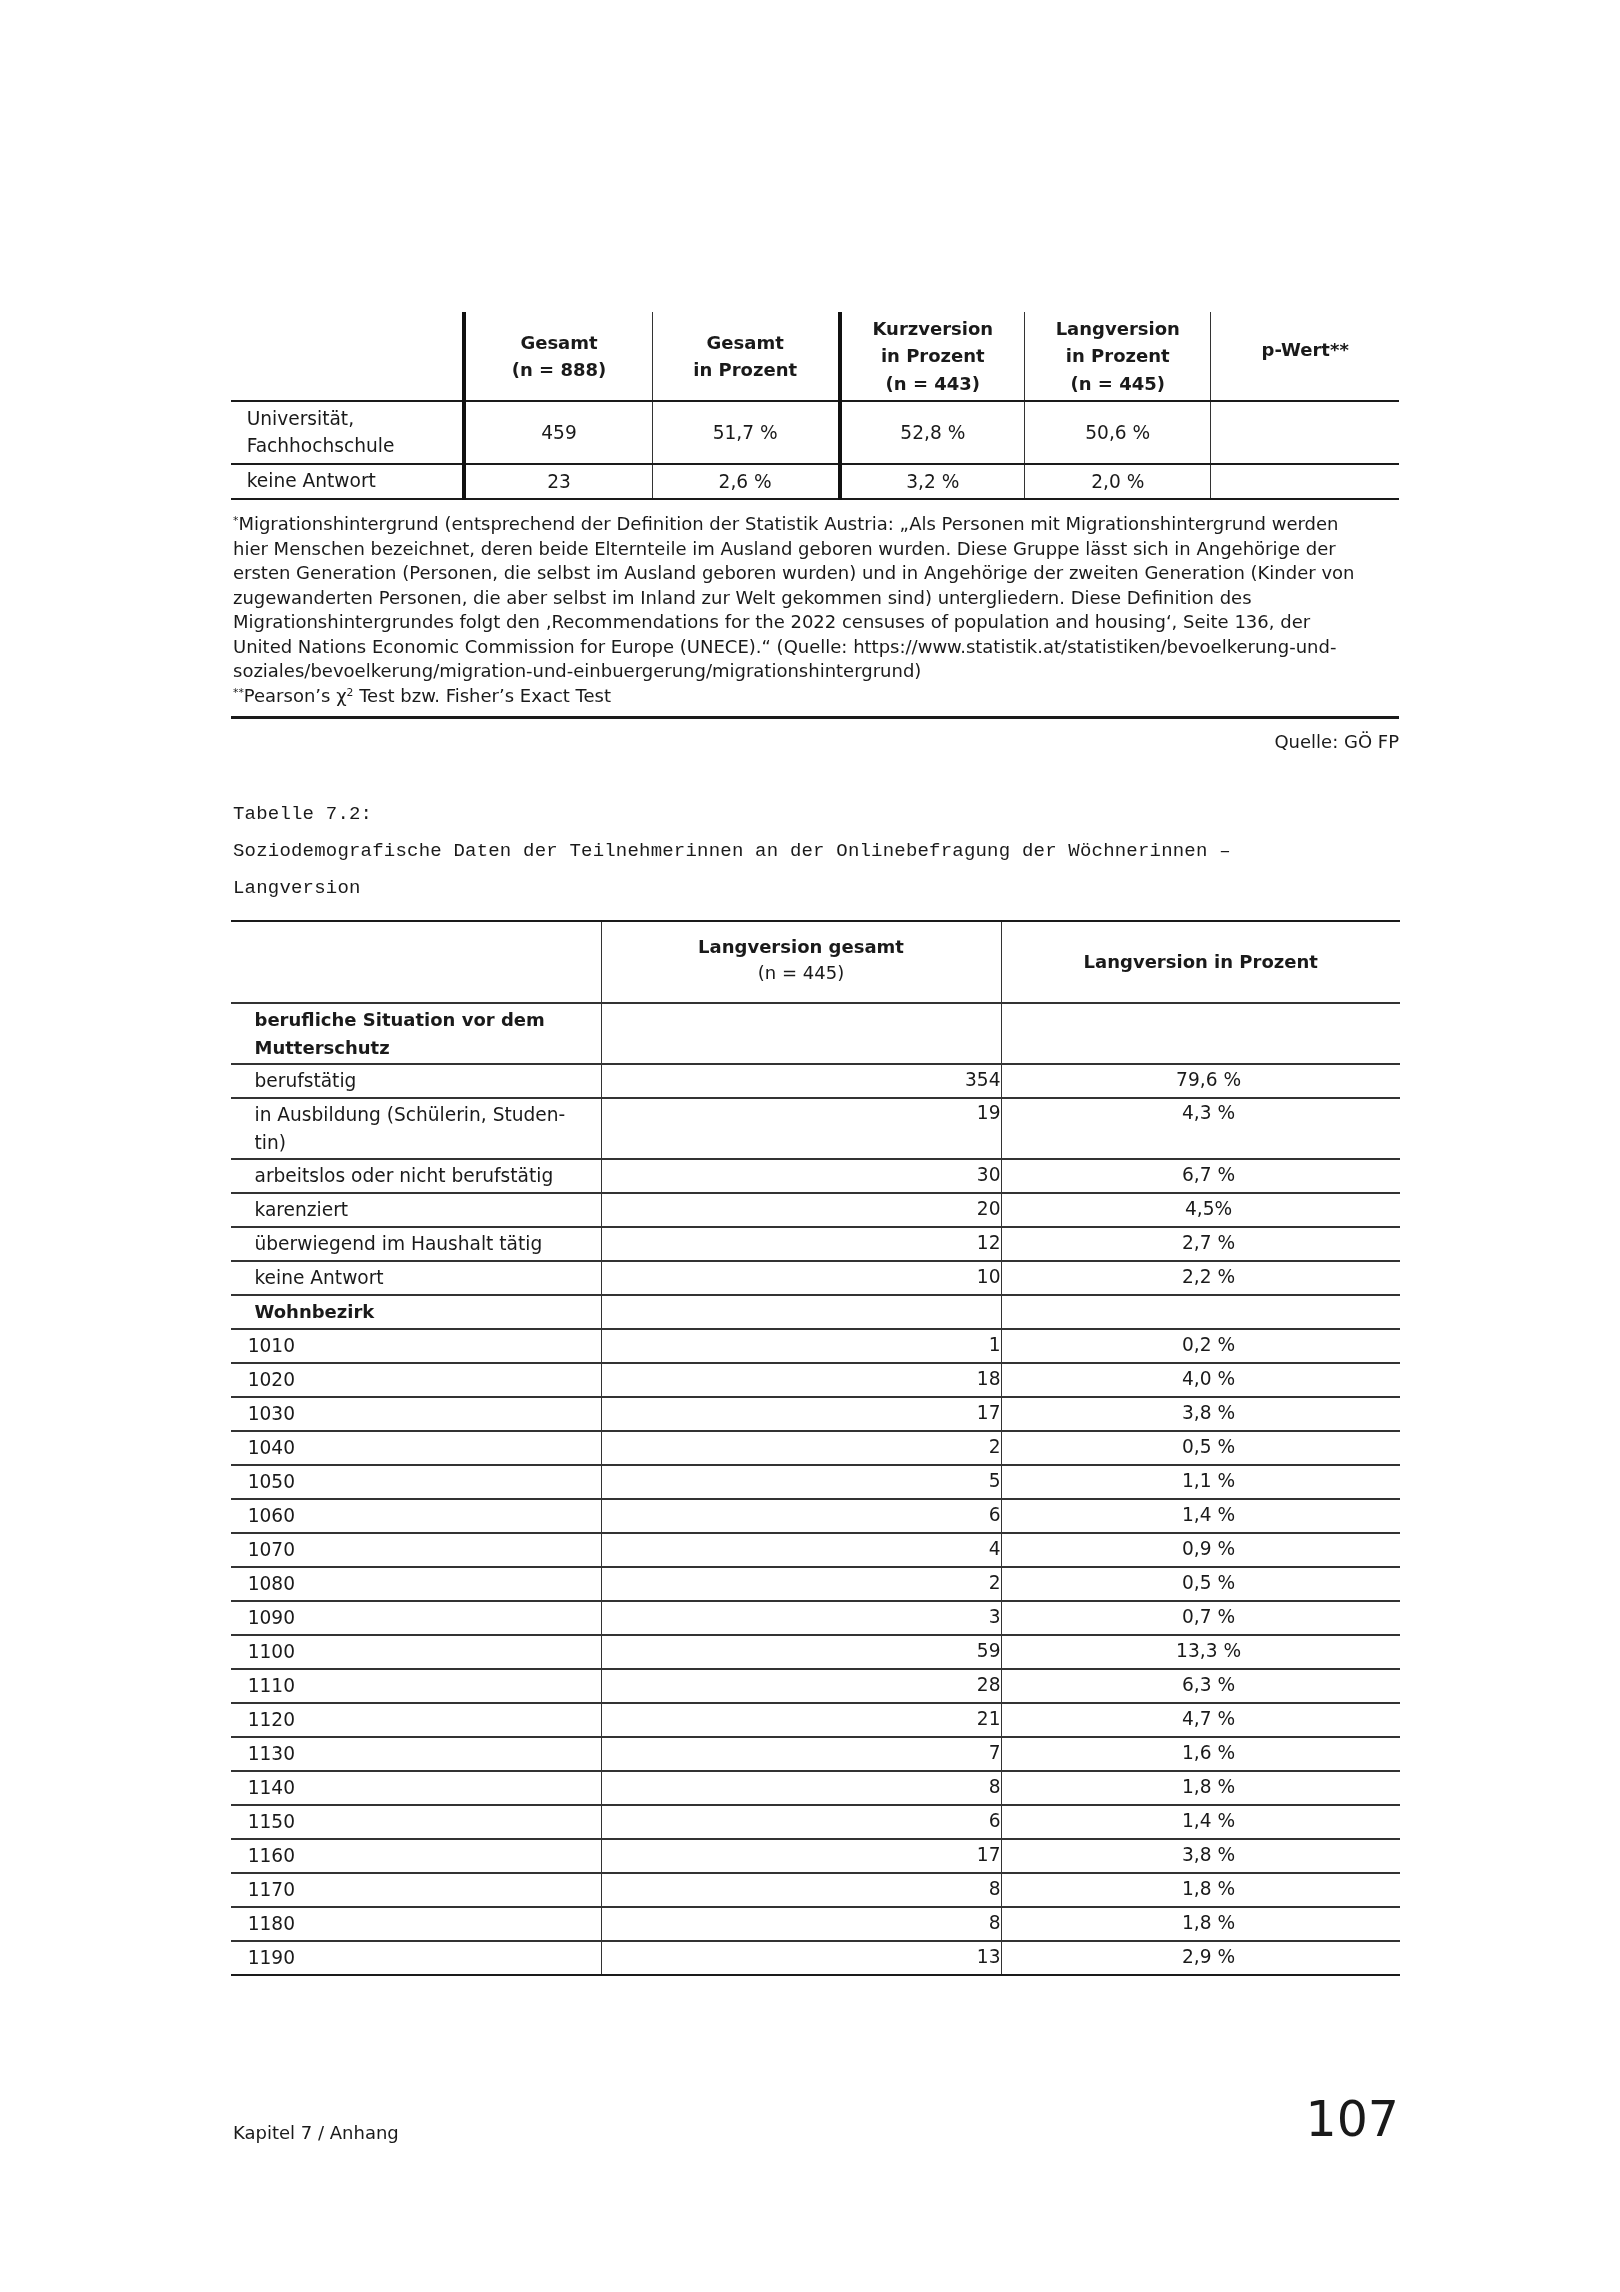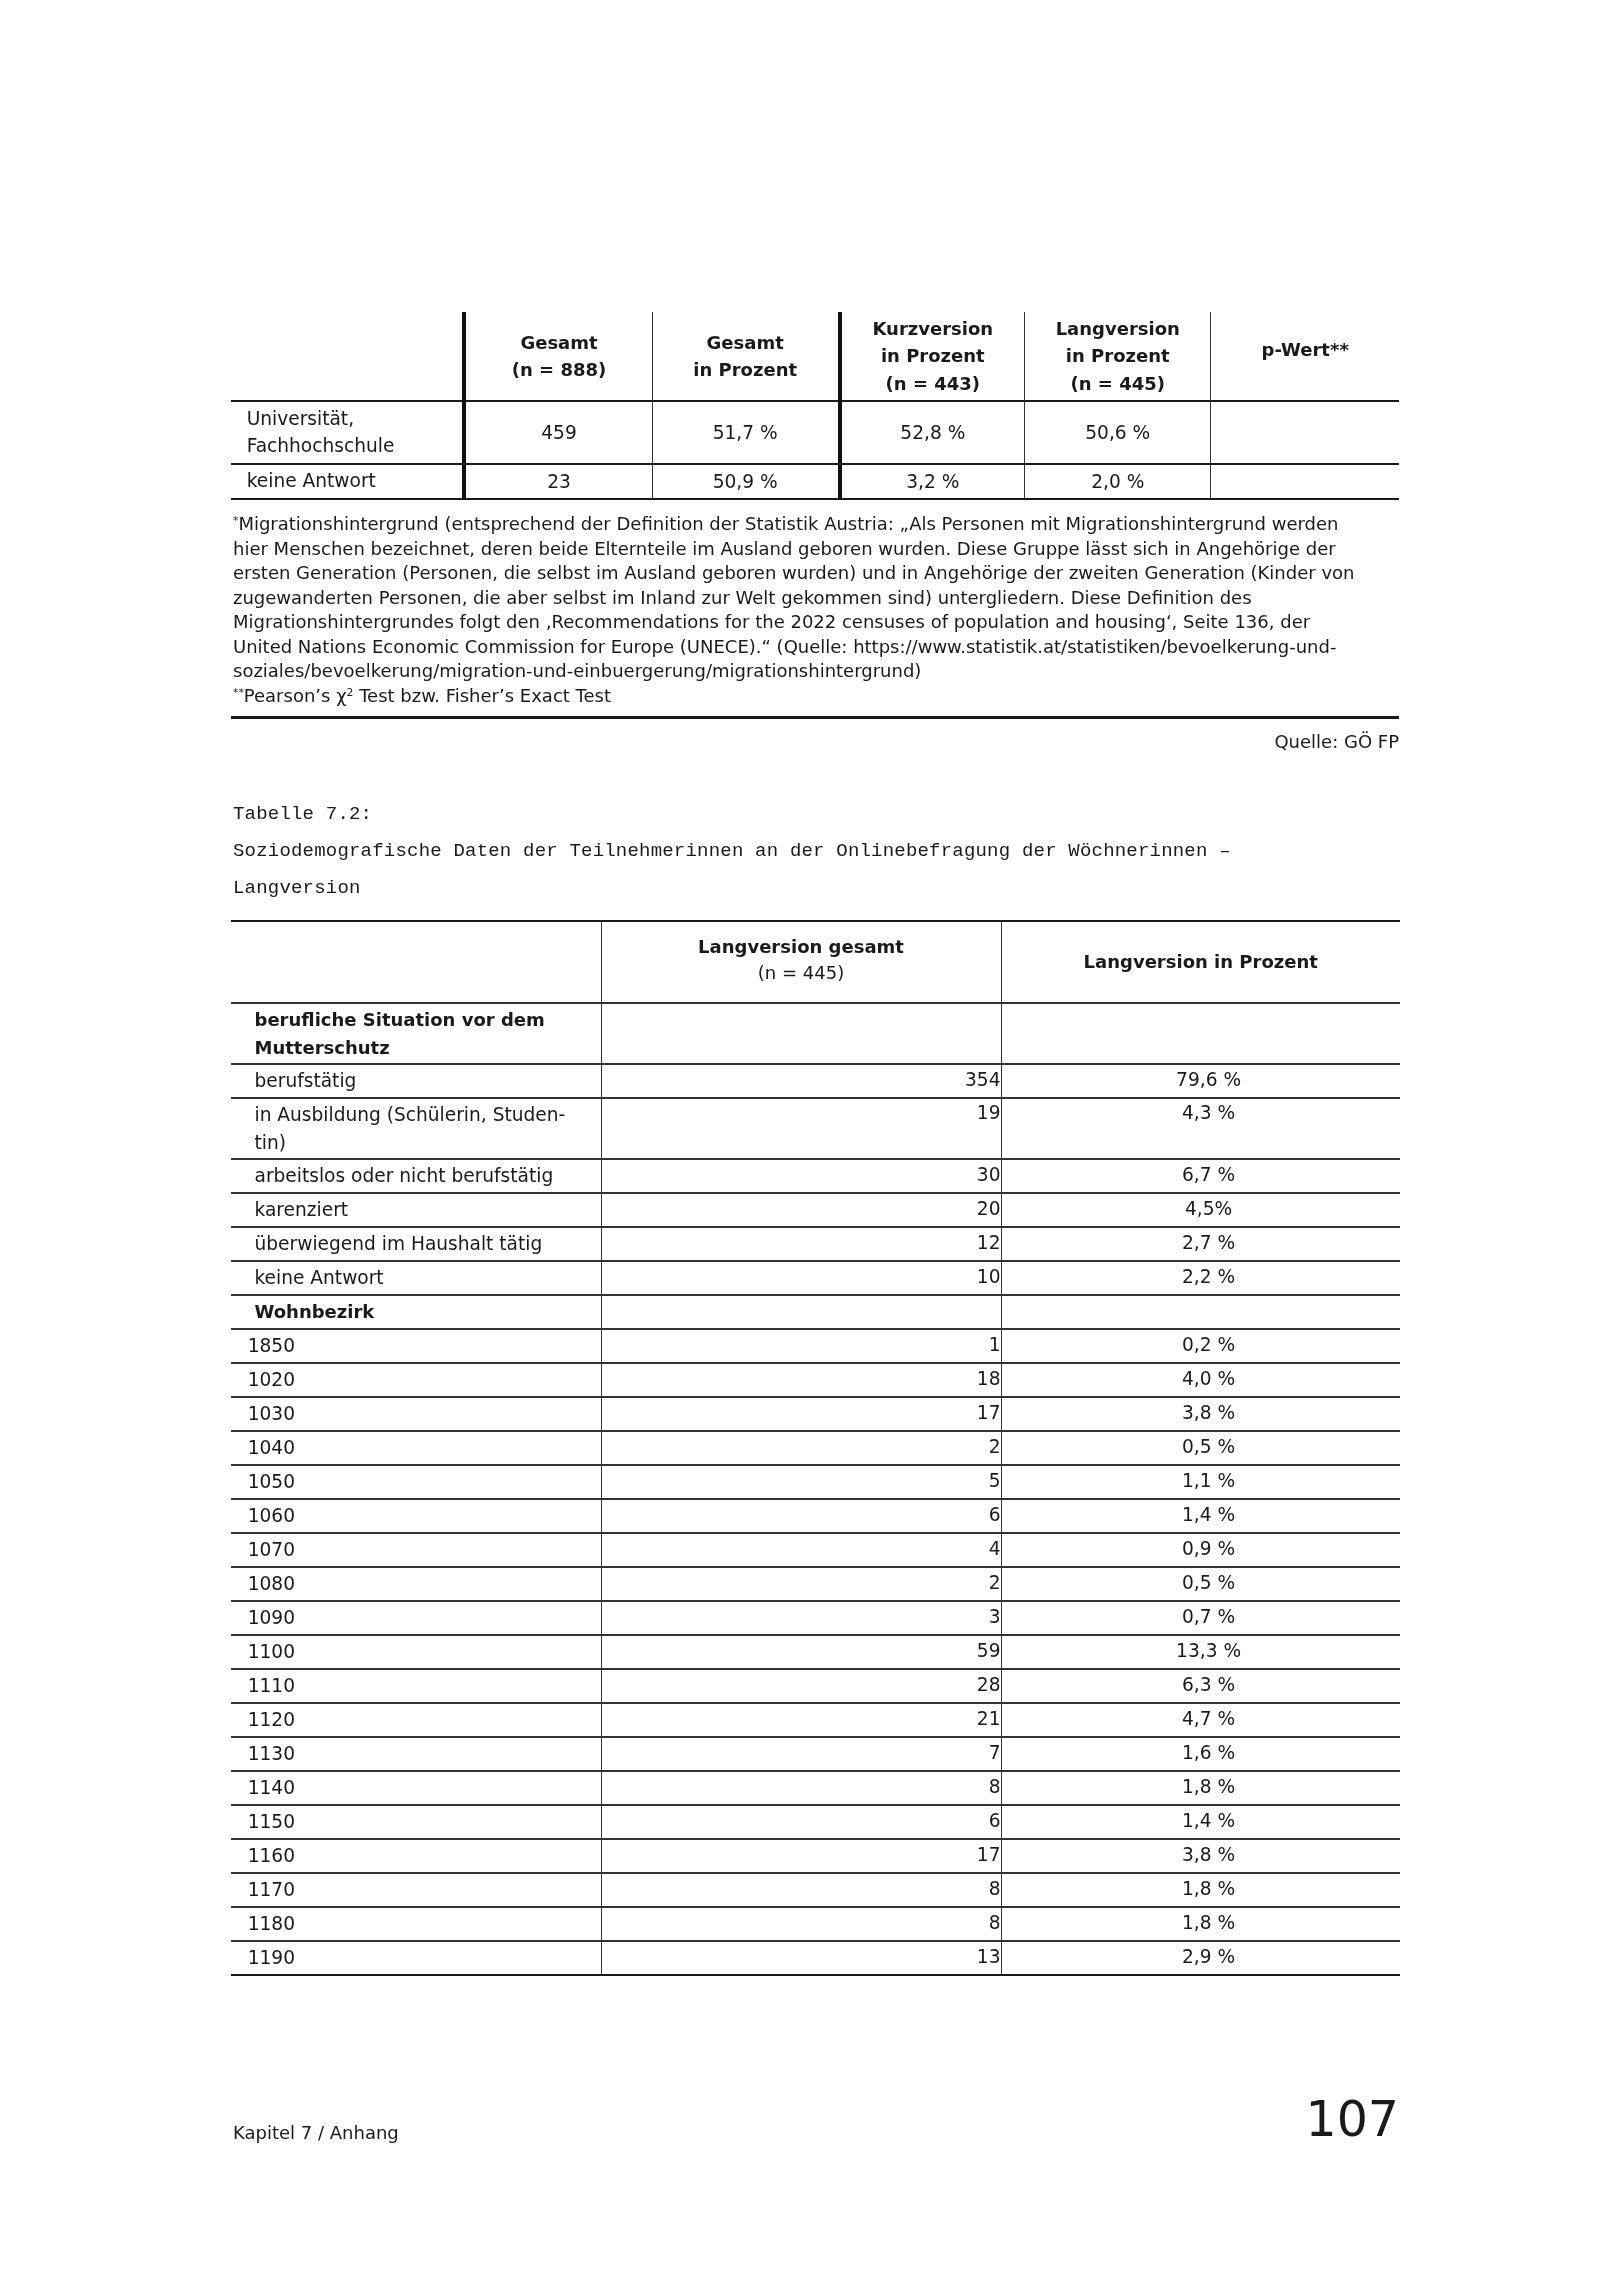--- a/index.html
+++ b/index.html
@@ -103,21 +103,21 @@
     <td class="thin-l">51,7 %</td>
     <td class="thick-l">52,8 %</td>
     <td class="thin-l">50,6 %</td>
     <td class="thin-l"></td>
   </tr>
   <tr class="r2">
     <td class="lbl">
       <div>keine Antwort</div>
     </td>
     <td class="thick-l">23</td>
-    <td class="thin-l">50,9 %</td>
+    <td class="thin-l">2,6 %</td>
     <td class="thick-l">3,2 %</td>
     <td class="thin-l">2,0 %</td>
     <td class="thin-l"></td>
   </tr>
 </tbody>
   </table>
 
 <div id="footnote" class="abs">
   <p>
     <sup>*</sup><span>Migrationshintergrund (entsprechend der Definition der Statistik Austria: „Als Personen mit Migrationshintergrund werden</span><br>
@@ -200,21 +200,21 @@
   </tr>
 
   <tr>
     <td class="lbl sec">Wohnbezirk</td>
     <td class="vl"></td>
     <td class="vl"></td>
   </tr>
   </tbody>
     <tbody id="district-rows">
       <tr>
-        <td class="lbl dist">1850</td>
+        <td class="lbl dist">1010</td>
         <td class="num vl">1</td>
         <td class="pct vl">0,2 %</td>
       </tr>
       <tr>
         <td class="lbl dist">1020</td>
         <td class="num vl">18</td>
         <td class="pct vl">4,0 %</td>
       </tr>
       <tr>
         <td class="lbl dist">1030</td>

